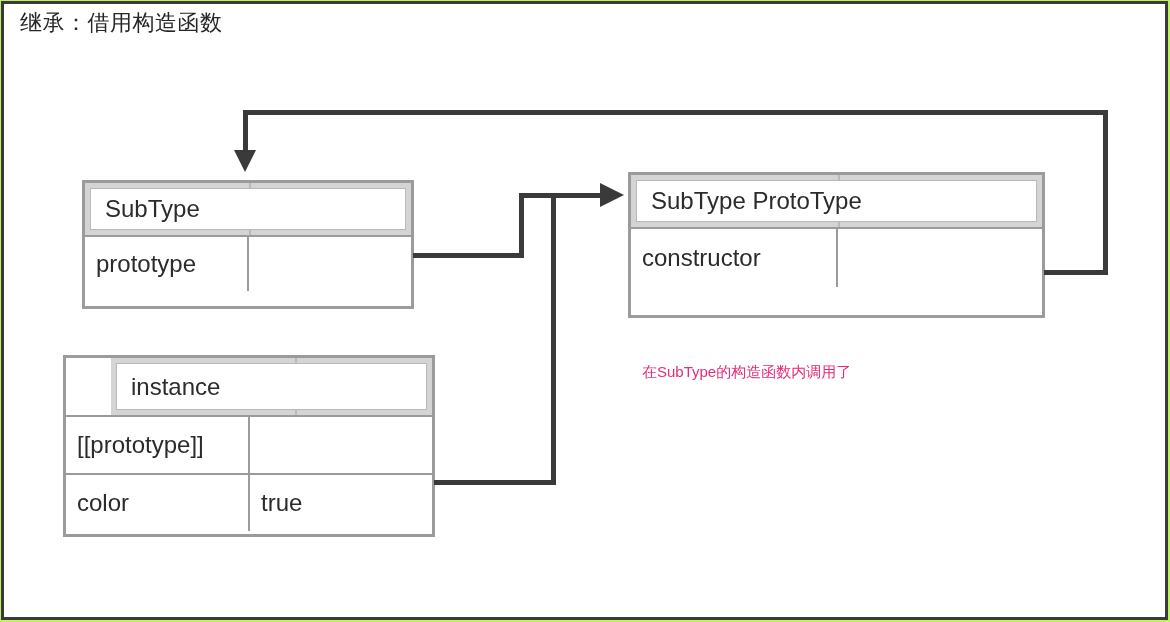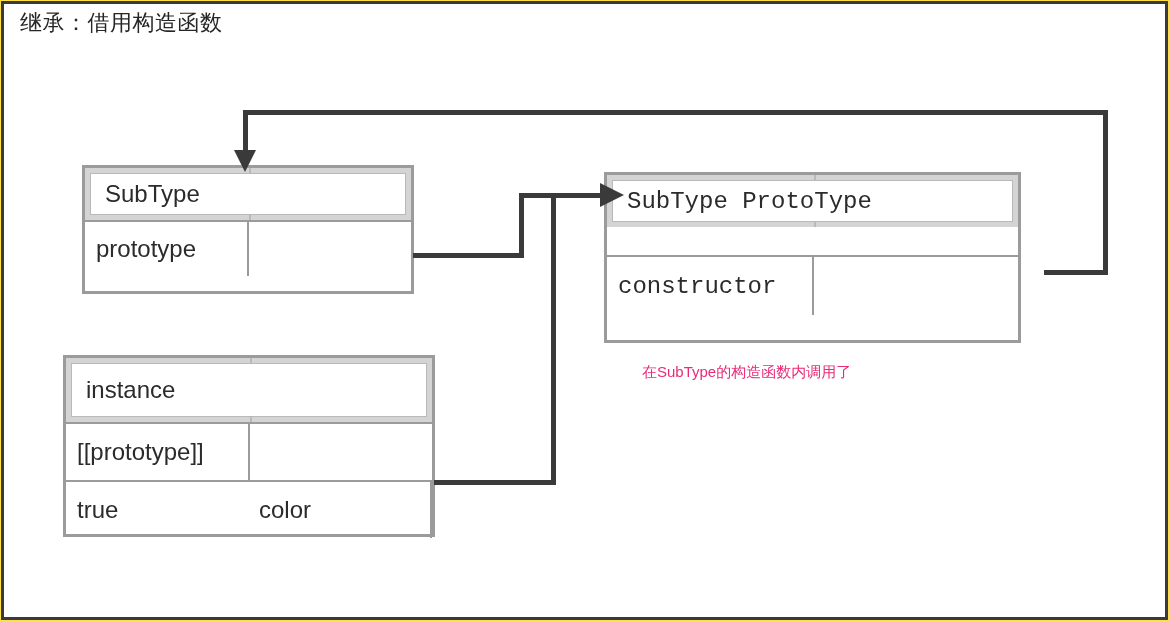--- a/index.html
+++ b/index.html
@@ -4,21 +4,21 @@
 <style>
   * { box-sizing: border-box; margin: 0; padding: 0; }
   html, body {
     width: 1170px; height: 622px;
     background: #ffffff;
     font-family: "Liberation Sans", "DejaVu Sans", sans-serif;
   }
   #canvas {
     position: relative;
     width: 1170px; height: 622px;
-    background: #fde047;
+    background: #bef264;
     overflow: hidden;
   }
   
   #frame {
     position: absolute;
     left: 1px; top: 1px;
     width: 1167px; height: 619px;
     border: 3px solid #3a3a3a;
     background: #ffffff;
   }
@@ -108,57 +108,57 @@
 </style>
 </head>
 <body>
 
 <div id="canvas">
 
   <div id="frame"></div>
 
   <div id="title">继承：借用构造函数</div>
 
-  <div class="umlbox" id="box-subtype" style="left:82px; top:165px; width:332px; height:129px;">
+  <div class="umlbox" id="box-subtype" style="left:82px; top:180px; width:332px; height:129px;">
     <div class="uml-head">
       <div class="tick-top" style="left:164px;"></div>
       <div class="tick-bot" style="left:164px;"></div>
       <div class="inner">SubType</div>
     </div>
     <div class="uml-row">
       <div class="cell left" style="width:164px;">prototype</div>
       <div class="cell" style="flex:1;"></div>
     </div>
   </div>
 
-  <div class="umlbox" id="box-subtype-proto" style="left:604px; top:172px; width:417px; height:171px;font-family:Liberation Mono, monospace;">
+  <div class="umlbox" id="box-subtype-proto" style="left:628px; top:172px; width:417px; height:146px;">
     <div class="uml-head">
       <div class="tick-top" style="left:207px;"></div>
       <div class="tick-bot" style="left:207px;"></div>
       <div class="inner">SubType ProtoType</div>
     </div>
-    <div class="uml-row" style="height:60px;margin-top:28px;">
+    <div class="uml-row" style="height:60px;">
       <div class="cell left" style="width:207px;">constructor</div>
       <div class="cell" style="flex:1;"></div>
     </div>
   </div>
 
   <div class="umlbox" id="box-instance" style="left:63px; top:355px; width:372px; height:182px;">
-    <div class="uml-head" style="height:64px;">
+    <div class="uml-head" style="height:57px;margin-left:45px;">
       <div class="tick-top" style="left:184px;"></div>
       <div class="tick-bot" style="left:184px;"></div>
       <div class="inner">instance</div>
     </div>
     <div class="uml-row" style="height:58px;">
       <div class="cell left" style="width:184px;">[[prototype]]</div>
       <div class="cell" style="flex:1;"></div>
     </div>
     <div class="uml-row" style="height:58px;">
+      <div class="cell left" style="width:184px;">color</div>
       <div class="cell" style="flex:1;">true</div>
-      <div class="cell left" style="width:184px;">color</div>
     </div>
   </div>
 
   <div class="ln" style="left:1103px; top:110px; width:5px; height:164px;"></div>
   <div class="ln" style="left:1044px; top:270px; width:64px; height:5px;"></div>
   <div class="ln" style="left:243px; top:110px; width:865px; height:5px;"></div>
   <div class="ln" style="left:243px; top:110px; width:5px; height:48px;"></div>
   <div class="arrow-down" style="left:234px; top:150px;"></div>
 
   <div class="ln" style="left:413px; top:253px; width:111px; height:5px;"></div>

